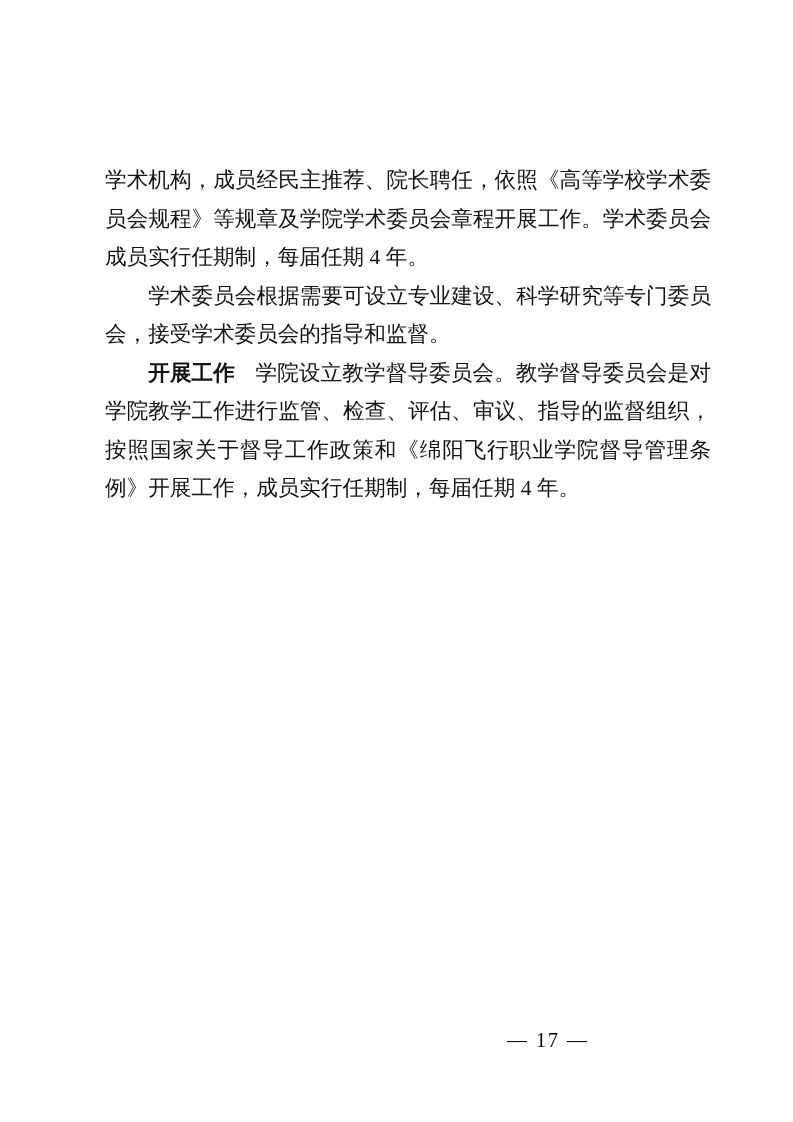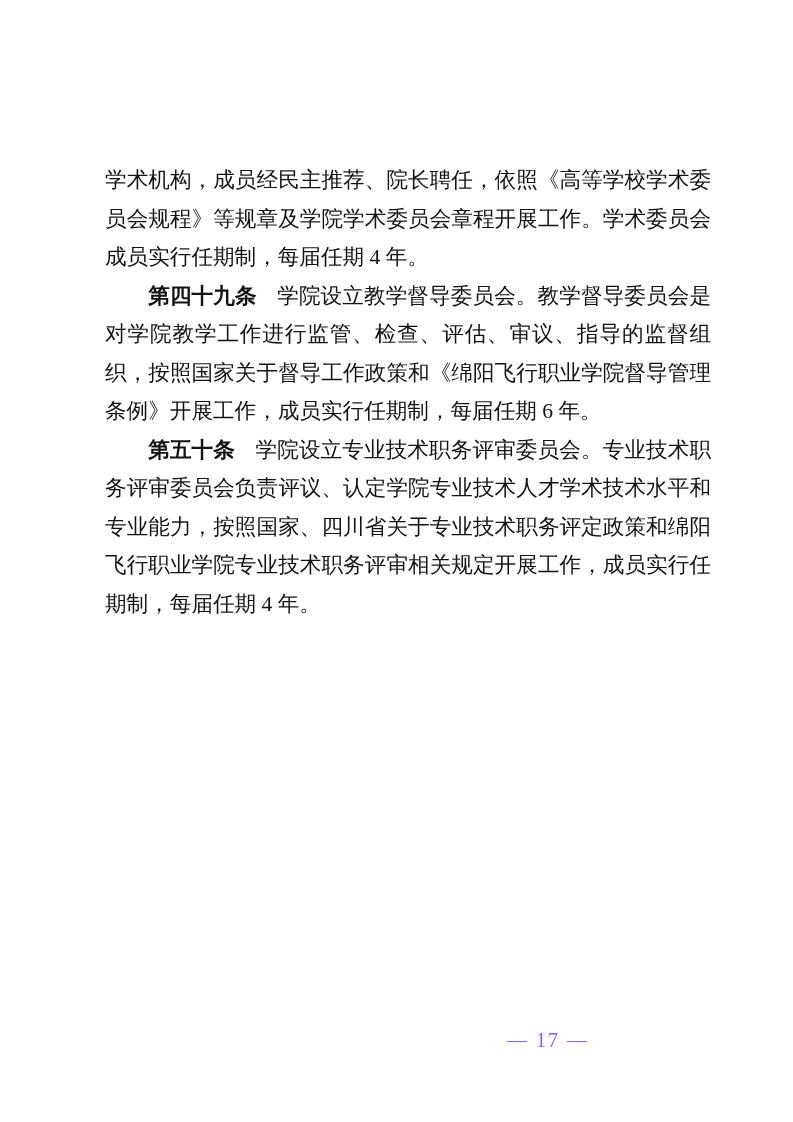--- a/index.html
+++ b/index.html
@@ -44,36 +44,36 @@
   .term {
     font-weight: bold;
     margin-right: 0.95em;
   }
   .footer {
     position: absolute;
     top: 1010px;
     right: 118px;
     font-size: 20px;
     line-height: 28px;
-    color: #8b5cf6;
+    color: #000000;
     letter-spacing: 2px;
     white-space: nowrap;
   }
 </style>
 </head>
 <body>
 
 <div class="page">
 
   <div class="content" id="content">
   <p class="para"><span class="ptext">学术机构，成员经民主推荐、院长聘任，依照《高等学校学术委员会规程》等规章及学院学术委员会章程开展工作。学术委员会成员实行任期制，每届任期 4 年。</span></p>
 
+  <p class="para indent"><span class="ptext">学术委员会根据需要可设立专业建设、科学研究等专门委员会，接受学术委员会的指导和监督。</span></p>
 
 
-  <p class="para indent"><b class="term">第四十九条</b><span class="ptext">学院设立教学督导委员会。教学督导委员会是对学院教学工作进行监管、检查、评估、审议、指导的监督组织，按照国家关于督导工作政策和《绵阳飞行职业学院督导管理条例》开展工作，成员实行任期制，每届任期 6 年。</span></p>
+  <p class="para indent"><b class="term">开展工作</b><span class="ptext">学院设立教学督导委员会。教学督导委员会是对学院教学工作进行监管、检查、评估、审议、指导的监督组织，按照国家关于督导工作政策和《绵阳飞行职业学院督导管理条例》开展工作，成员实行任期制，每届任期 4 年。</span></p>
 
-  <p class="para indent"><b class="term">第五十条</b><span class="ptext">学院设立专业技术职务评审委员会。专业技术职务评审委员会负责评议、认定学院专业技术人才学术技术水平和专业能力，按照国家、四川省关于专业技术职务评定政策和绵阳飞行职业学院专业技术职务评审相关规定开展工作，成员实行任期制，每届任期 4 年。</span></p>
 
 </div>
 
   <div class="footer">— 17 —</div>
 
 </div>
 
 </body></html>

